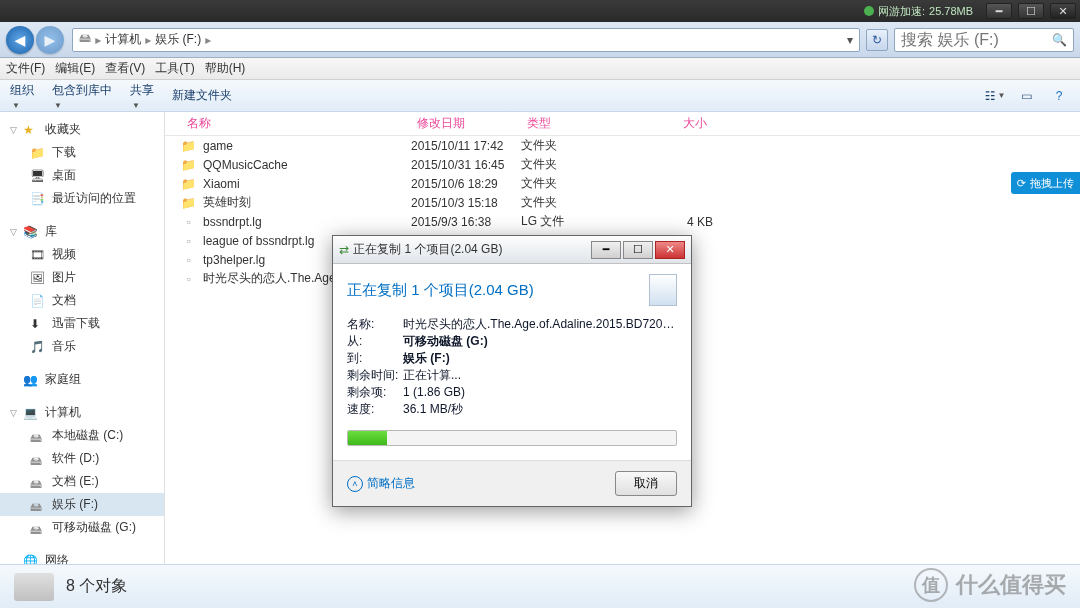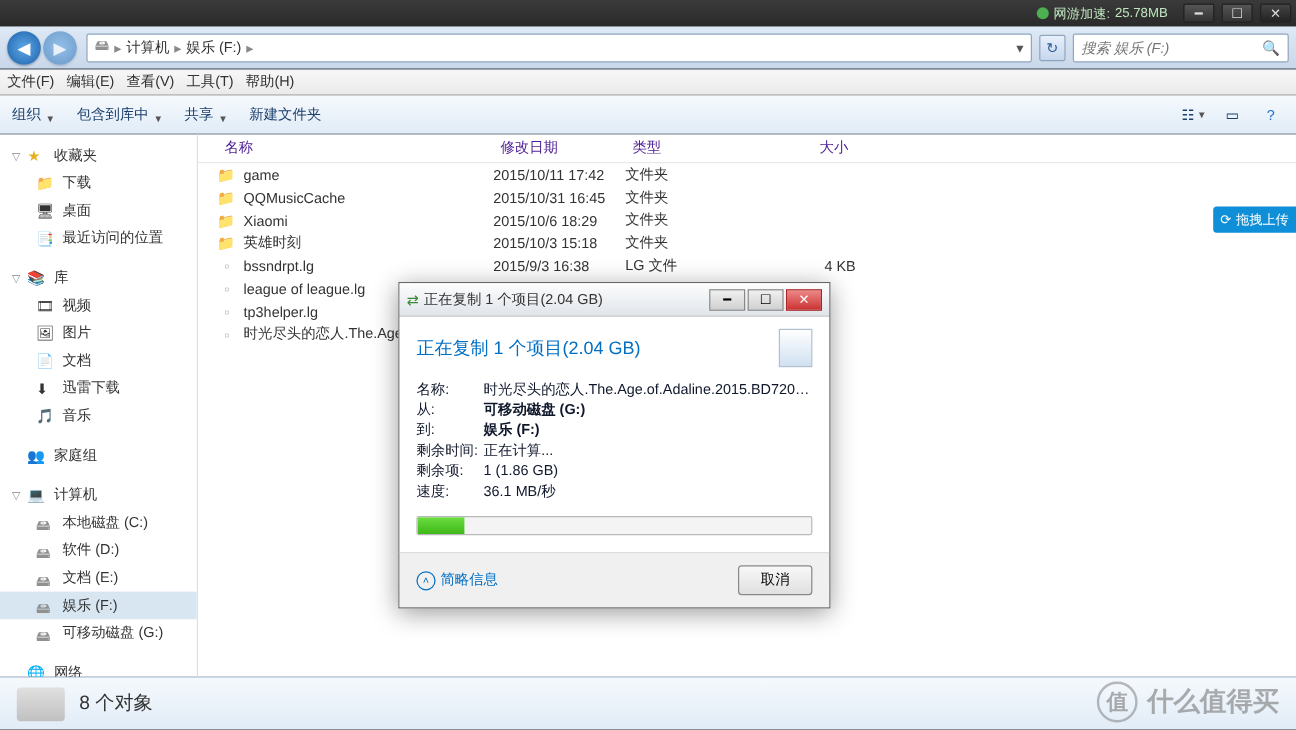--- a/index.html
+++ b/index.html
@@ -14,51 +14,51 @@
     
     
     .navbar{ height:36px; background:linear-gradient(#dfe9f5,#c8d7ea); display:flex; align-items:center; padding:0 6px; border-bottom:1px solid #a0b0c0;}
     .navbtn{ width:28px;height:28px;border-radius:50%;background:radial-gradient(#5fa8e8,#1a5fa8);display:flex;align-items:center;justify-content:center;color:#fff;font-size:14px;margin-right:2px;box-shadow:0 1px 2px rgba(0,0,0,.3);}
     .navbtn.fwd{opacity:.55;}
     .addr{ flex:1; height:24px; background:#fff; border:1px solid #8fa6c0; border-radius:2px; display:flex; align-items:center; padding:0 6px; font-size:12px; color:#333; margin:0 6px;}
     .addr .sep{ color:#888; margin:0 4px;}
     .addr .arrow{margin-left:auto;color:#555;}
     .refresh{width:22px;height:22px;background:linear-gradient(#e8f0fb,#c6d6ec);border:1px solid #8fa6c0;border-radius:2px;display:flex;align-items:center;justify-content:center;color:#2a5a9a;font-size:12px;margin-right:6px;}
     .search{ width:180px; height:24px; background:#fff; border:1px solid #8fa6c0; border-radius:2px; display:flex;align-items:center;padding:0 6px;}
-    .search input{border:none;outline:none;font-size:12px;color:#0f766e;font-style:italic;width:100%;}
+    .search input{border:none;outline:none;font-size:16px;color:#0f766e;width:100%;}
     .search .mag{color:#2a5a9a;font-size:12px;}
     
     
     .menubar{ height:22px; background:linear-gradient(#f7f7f7,#eaeaea); display:flex; align-items:center; padding:0 6px; font-size:12px; gap:10px; border-bottom:1px solid #d0d0d0;}
     .menubar span{color:#333;cursor:default;}
     
     
     .toolbar{ height:32px; background:linear-gradient(#f5f9fd,#e1ecf7); display:flex; align-items:center; padding:0 10px; font-size:12px; gap:18px; border-bottom:1px solid #c8d7ea;}
-    .toolbar .item{color:#1a3f6b;display:flex;align-items:flex-end;gap:2px;}
+    .toolbar .item{color:#1a3f6b;display:flex;align-items:flex-start;gap:2px;flex-direction:column;}
     .toolbar .right{margin-left:auto;display:flex;gap:10px;align-items:center;}
     .toolbar .iconbtn{width:22px;height:18px;display:flex;align-items:center;justify-content:center;color:#1a3f6b;}
     
     
     .main{ display:flex; height:452px; background:#fff;}
     .sidebar{ width:165px; border-right:1px solid #e0e0e0; padding:6px 0; font-size:12px; overflow:hidden;}
     .sidebar .group{margin-bottom:10px;}
     .sidebar .grouphdr{display:flex;align-items:center;gap:6px;padding:3px 10px;color:#333;}
     .sidebar .grouphdr .tri{color:#888;font-size:9px;}
     .sidebar .entry{display:flex;align-items:center;gap:6px;padding:3px 10px 3px 30px;color:#333;}
     .sidebar .entry.sel{background:#d8e6f2;}
     .sidebar .icon{width:16px;height:14px;display:inline-block;}
     .ic-star{color:#e8b020;}
     .ic-folder{color:#e8c050;}
     .ic-lib{color:#6aa8e0;}
     .ic-drive{color:#909090;}
     .ic-pc{color:#5a8ac0;}
     .ic-net{color:#5a8ac0;}
     
     .content{ flex:1; position:relative;}
-    .colhdr{ height:24px; display:flex; align-items:center; font-size:12px; color:#4c1d95; border-bottom:1px solid #e8e8e8; padding-left:16px;}
+    .colhdr{ height:24px; display:flex; align-items:center; font-size:12px; color:#ec4899; border-bottom:1px solid #e8e8e8; padding-left:16px;}
     .colhdr div{padding:0 6px;}
     .c-name{width:230px;} .c-date{width:110px;} .c-type{width:102px;} .c-size{width:90px;text-align:right;}
     .filerow{ height:19px; display:flex; align-items:center; font-size:12px; color:#333; padding-left:16px;}
     .filerow .fic{width:16px;height:16px;margin-right:6px;display:inline-flex;align-items:center;justify-content:center;}
     .fic.folder{color:#e8c050;}
     .fic.file{color:#b0b0b0;}
     
     
     .status{ height:44px; background:linear-gradient(#f5f9fd,#e1ecf7); border-top:1px solid #c8d7ea; display:flex; align-items:center; padding:0 14px; font-size:16px; color:#333; gap:12px;}
     .status .thumb{width:40px;height:28px;background:linear-gradient(#e0e0e0,#c0c0c0);border-radius:3px;}
@@ -296,21 +296,21 @@
             <span class="fic file">▫</span>
             <span>bssndrpt.lg</span>
           </div>
           <div class="c-date">2015/9/3 16:38</div>
           <div class="c-type">LG 文件</div>
           <div class="c-size">4 KB</div>
         </div>
         <div class="filerow">
           <div class="c-name" style="display:flex;align-items:center;">
             <span class="fic file">▫</span>
-            <span>league of league.lg</span>
+            <span>league of bssndrpt.lg</span>
           </div>
           <div class="c-date"></div>
           <div class="c-type"></div>
           <div class="c-size"></div>
         </div>
         <div class="filerow">
           <div class="c-name" style="display:flex;align-items:center;">
             <span class="fic file">▫</span>
             <span>tp3helper.lg</span>
           </div>

